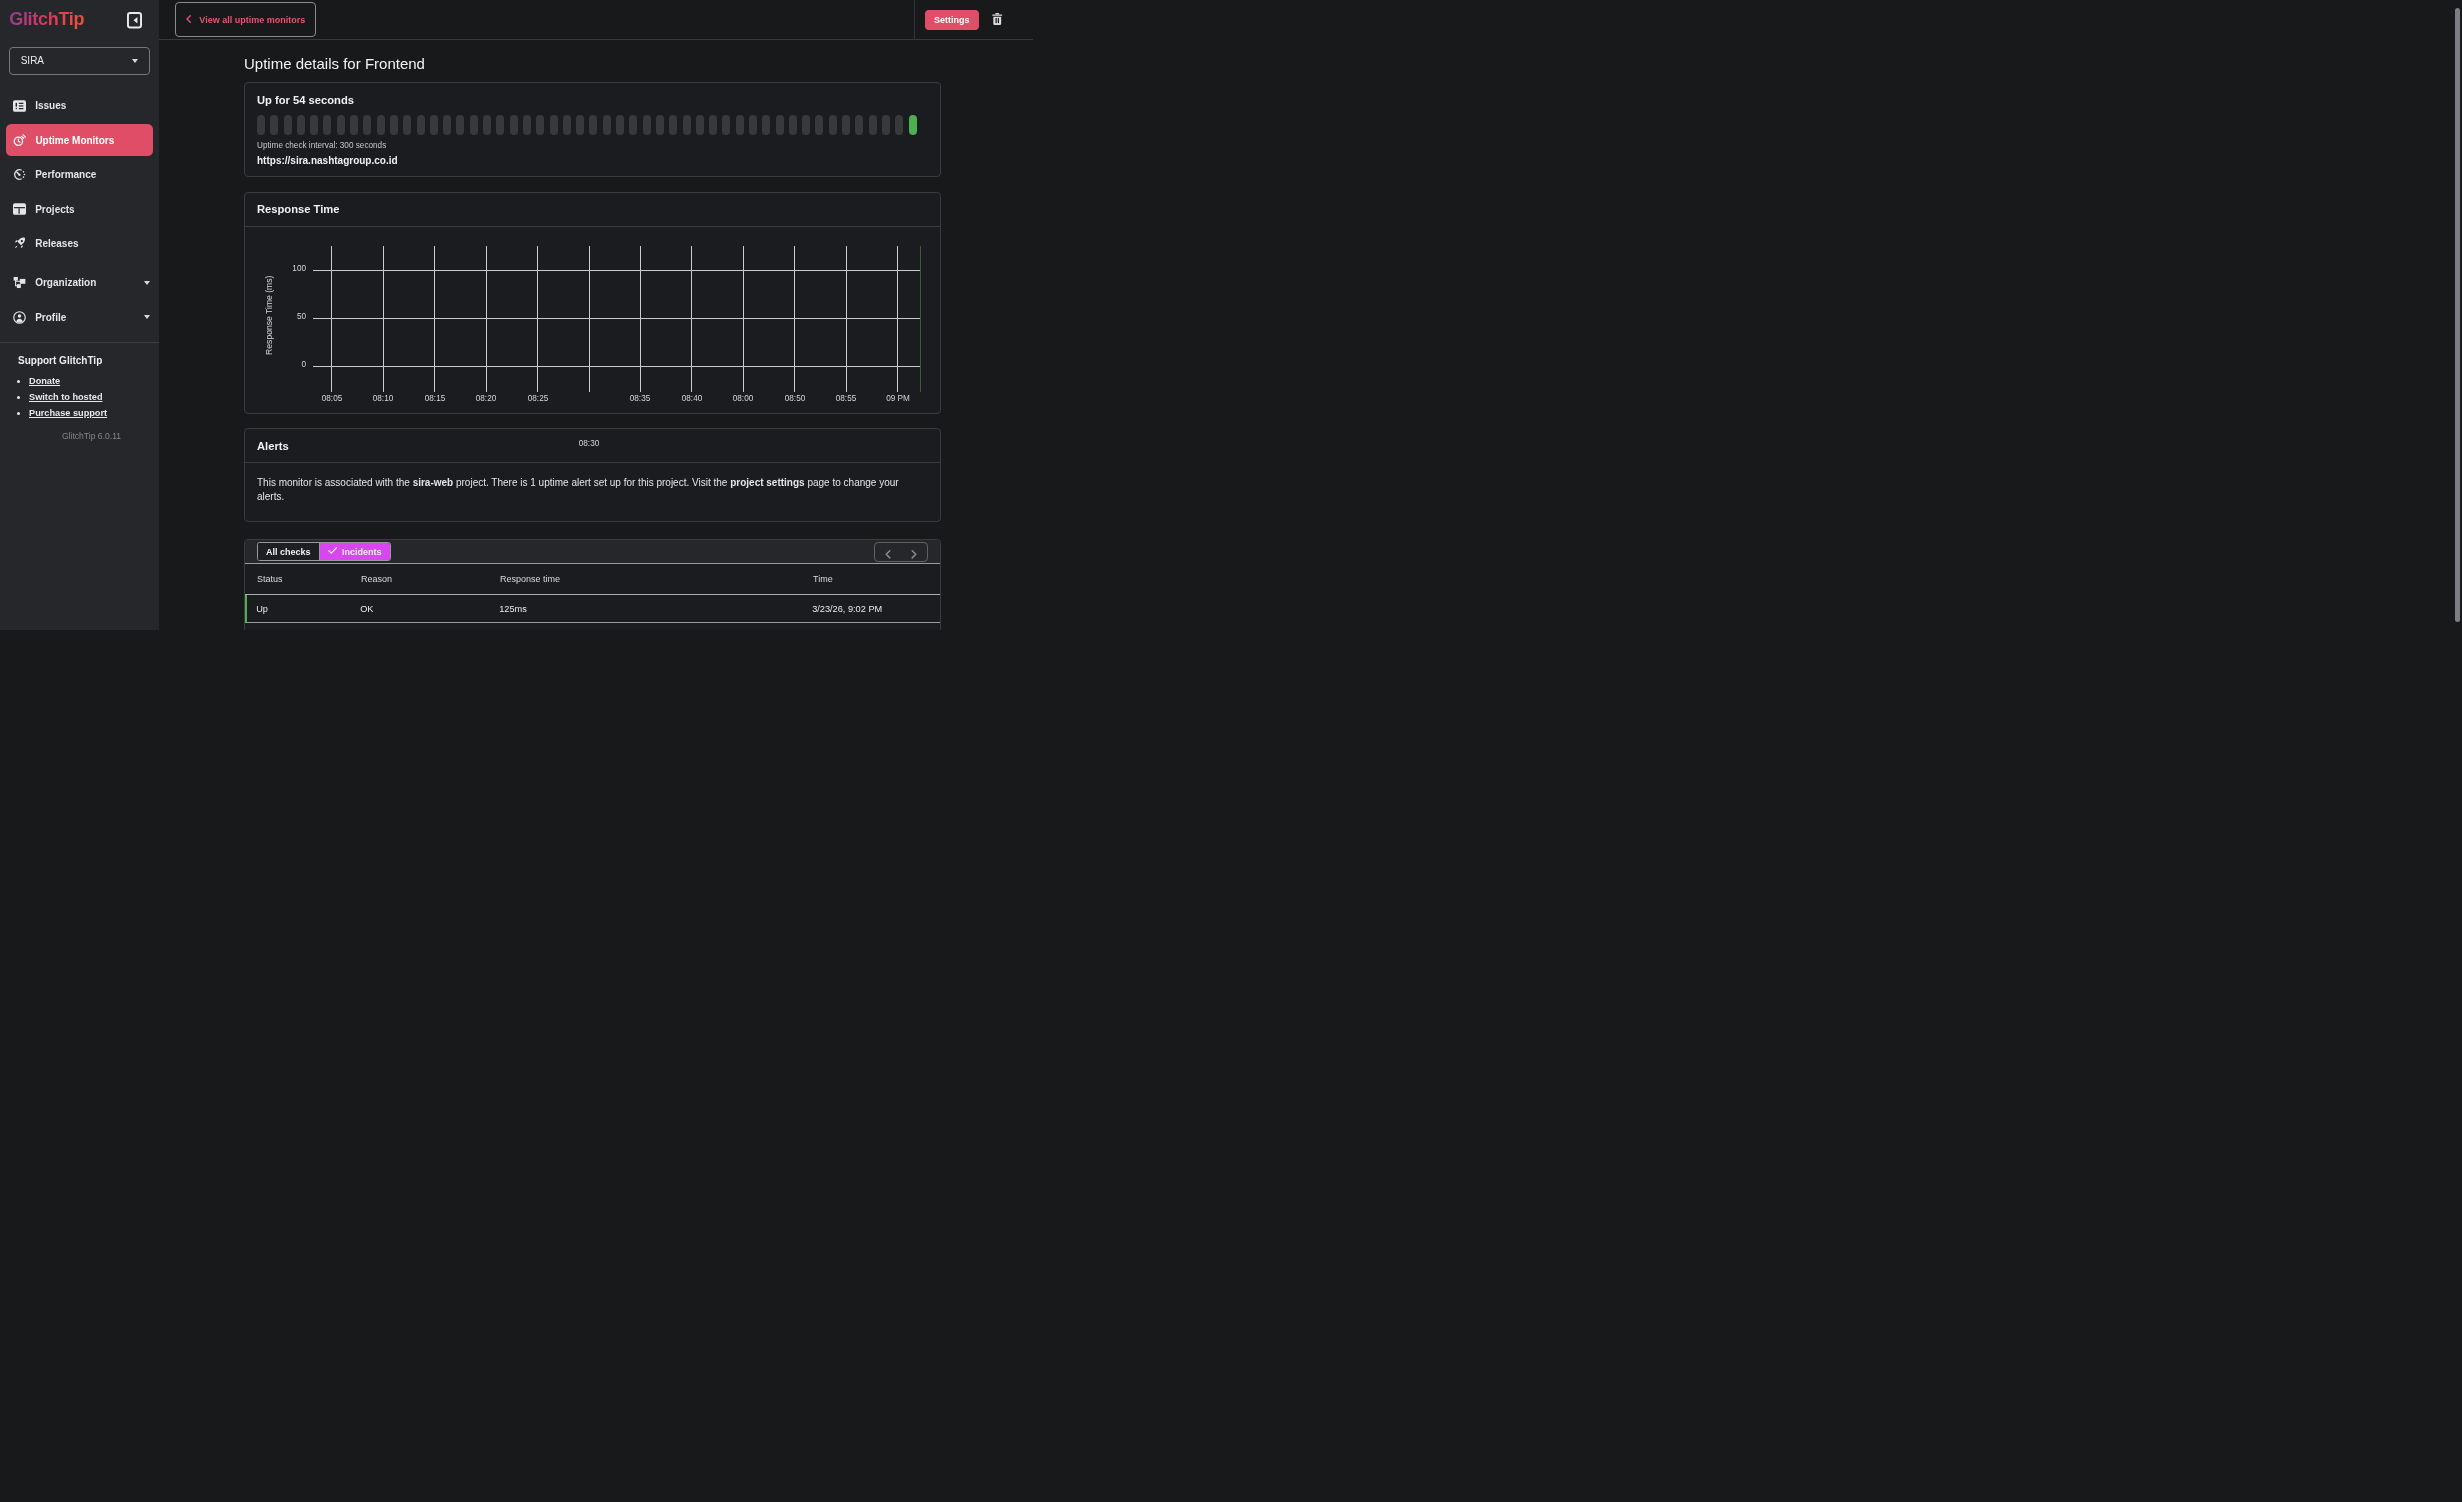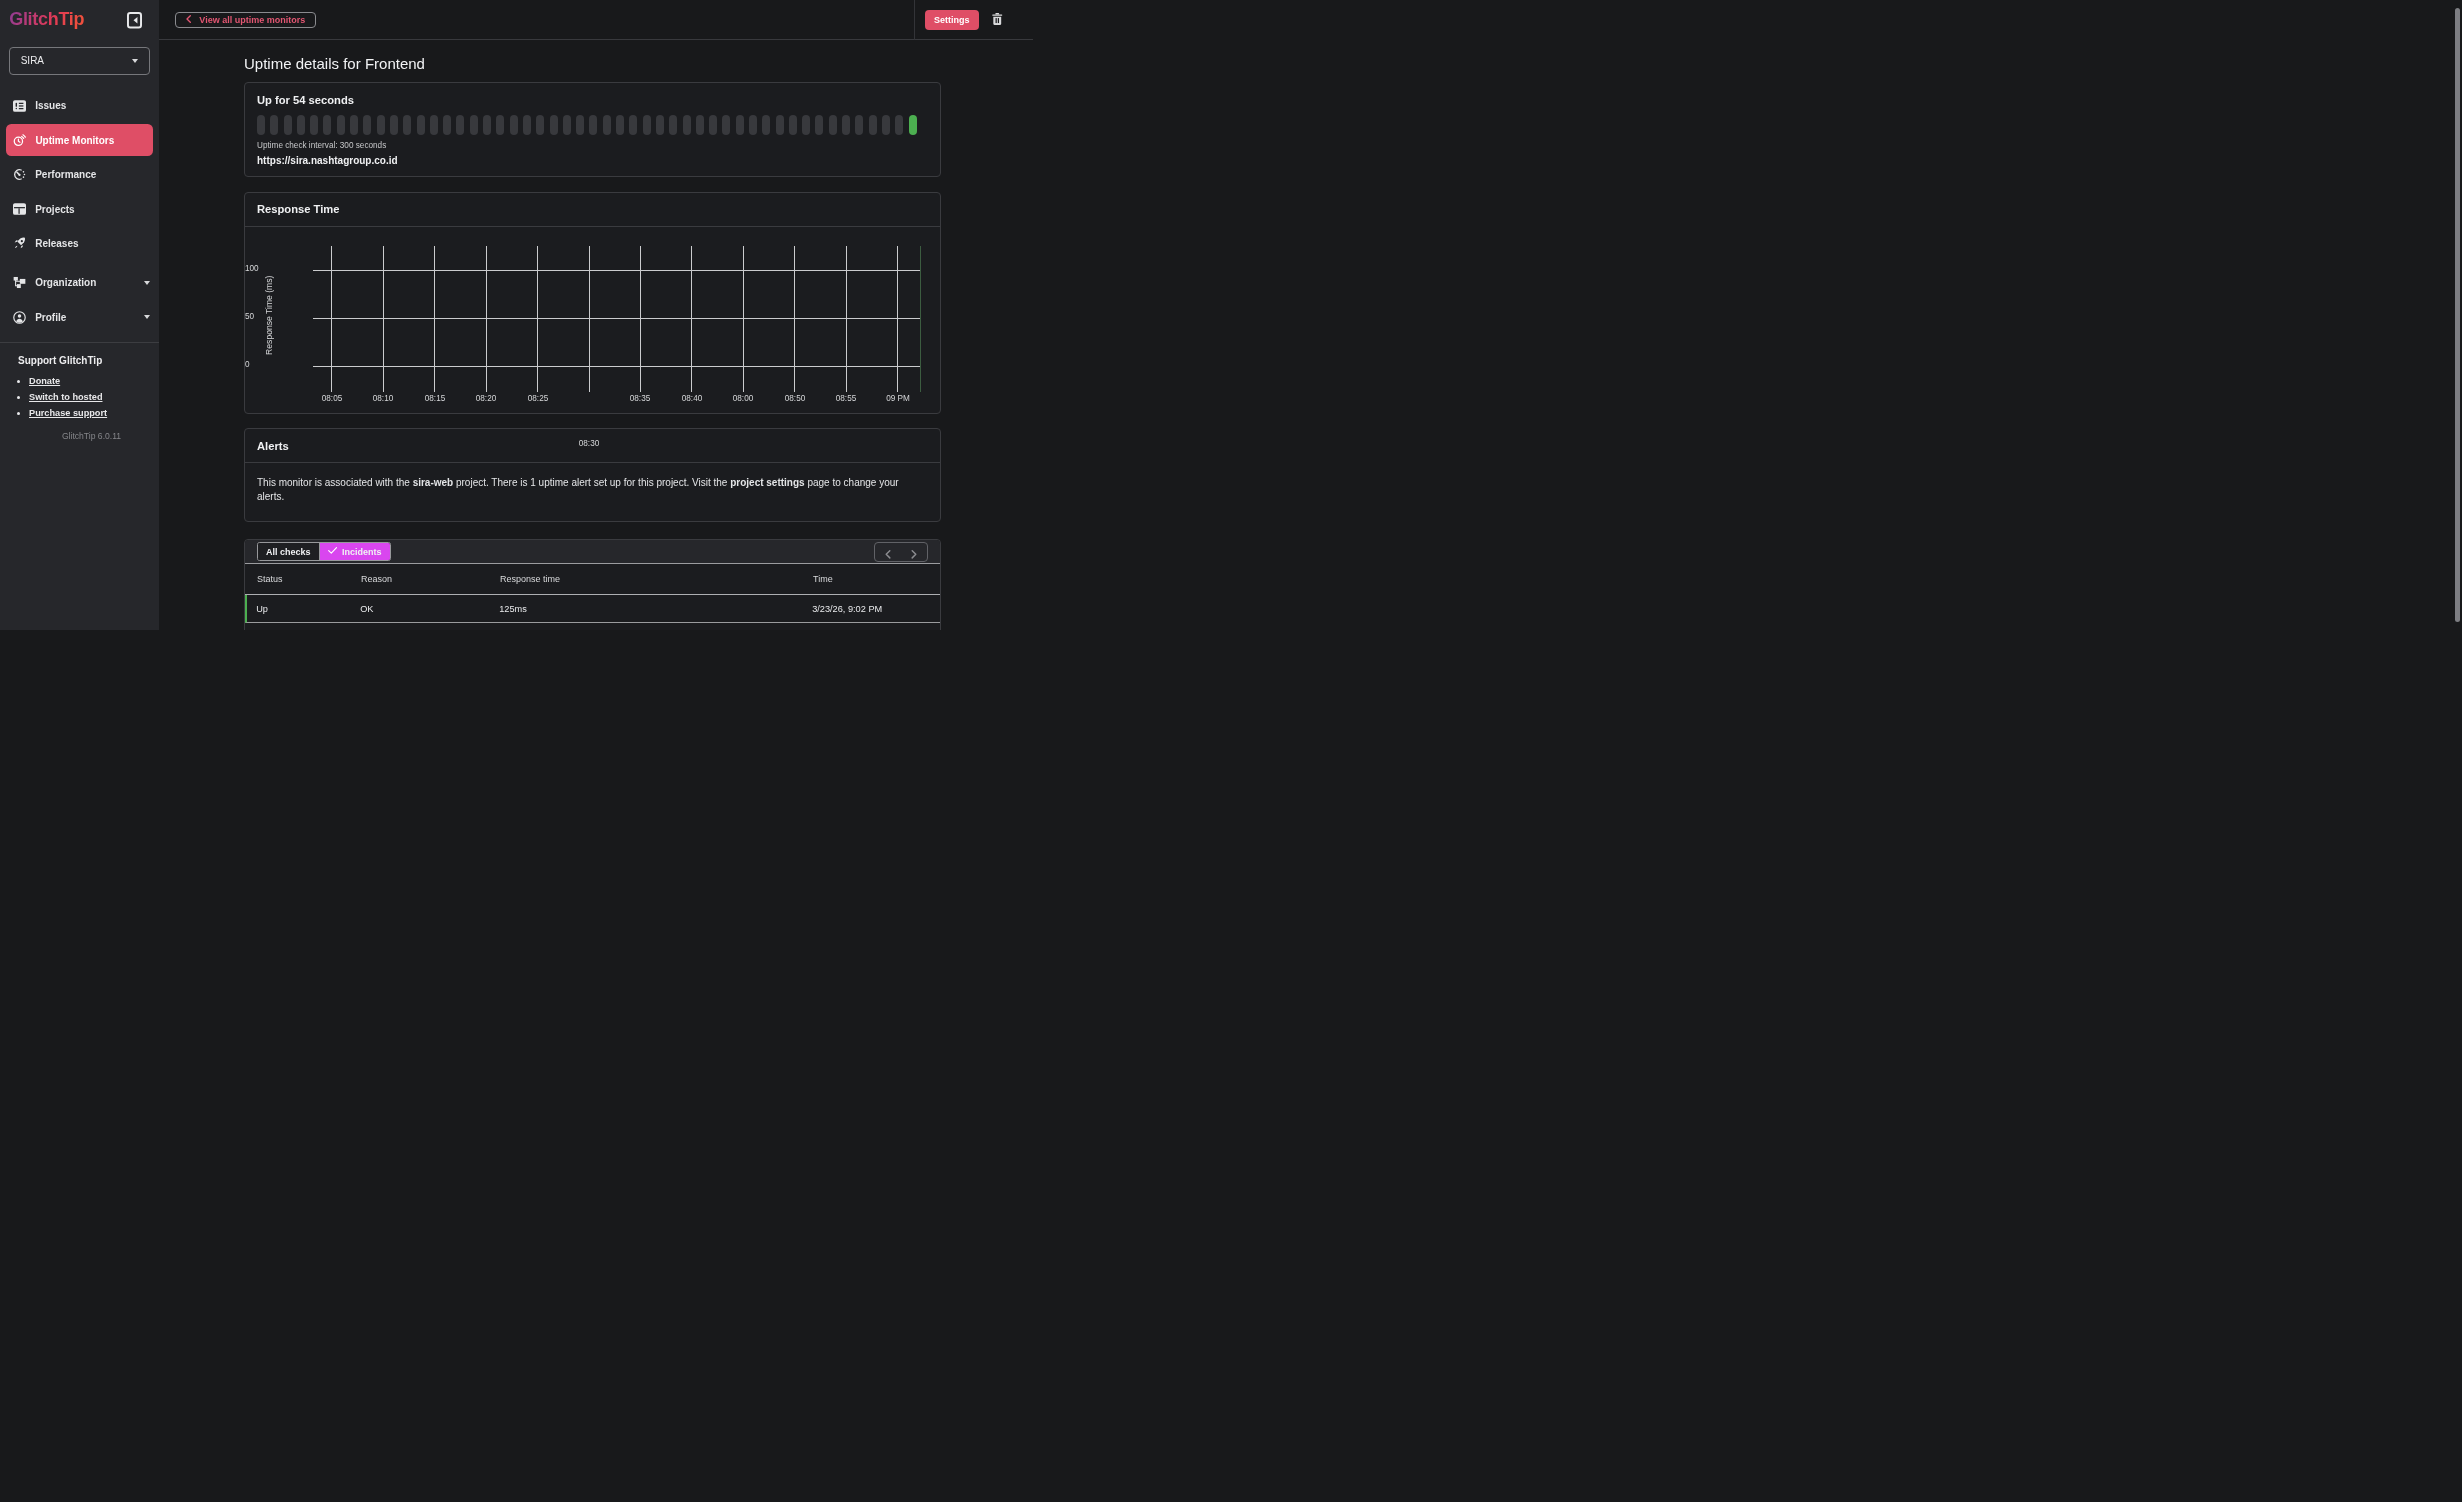--- a/index.html
+++ b/index.html
@@ -30,21 +30,21 @@
   .support-heading { margin:12px 0 0 18px; font-size:10px; font-weight:700; color:#ececee; }
   ul.support-links { margin:9.2px 0 0 0; padding-left:29px; list-style:disc; }
   ul.support-links li { margin-bottom:6px; font-size:9.2px; }
   ul.support-links a { color:#e8e8ea; font-weight:700; text-decoration:underline; cursor:pointer; }
   .version { margin-top:13px; text-align:center; font-size:8.6px; color:#85868a;padding-left:24px; }
 
   
   .main { position:absolute; left:159px; top:0; width:874px; height:630px; background:#18191b; }
   .topbar { position:relative; height:40px; border-bottom:0.7px solid #38393d; display:flex; align-items:center;
             padding:0 30px 0 16px; background:#18191b; }
-  .back-btn { display:flex; align-items:center; gap:8px; height:16px; padding:0 10px;
+  .back-btn { display:flex; align-items:center; gap:8px; height:35px; padding:0 10px;
               border:0.7px solid #8a8b8f; border-radius:4px; background:transparent; color:#e25672;
               font-family:inherit; font-size:9px; font-weight:700; cursor:pointer; }
   .topbar-vline { position:absolute; left:755px; top:0; width:0.7px; height:40px; background:#333438; }
   .topbar-right { margin-left:auto; display:flex; align-items:center; gap:13px; }
   .settings-btn { height:20px; padding:0 9.2px; border:none; border-radius:4px; color:#fff;
                   font-family:inherit; font-size:9px; font-weight:700; cursor:pointer; }
   .trash-btn { background:none; border:none; padding:0; width:11.2px; height:12.5px; color:#d9dadc; cursor:pointer; }
 
   .content { position:absolute; left:0; top:40px; width:874px; height:590px; overflow:hidden; }
   h1.page-title { margin:14.5px 0 0 85px; font-size:15px; font-weight:500; color:#f2f3f5; }
@@ -60,21 +60,21 @@
   .bar { width:8px; height:20px; border-radius:4px; background:#38393d; }
   .interval-note { margin-top:6px; font-size:8.2px; color:#c7c8ca; }
   .monitor-url { margin-top:5.3px; font-size:10px; font-weight:700; color:#f0f1f3; }
 
   
   .panel.chart { margin-top:14.5px; height:222px; position:relative; }
   .plot { position:absolute; left:68px; top:53px; width:608px; height:146px; }
   .vline { position:absolute; top:0; width:0.7px; height:100%; background:#cbccce; }
   .hline { position:absolute; left:0; width:100%; height:0.7px; background:#cbccce; }
   .latest-line { position:absolute; top:0; left:607px; width:1.3px; height:100%; }
-  .ytick { position:absolute; left:0; width:61px; font-size:8.2px; color:#d6d7d9; }
+  .ytick { position:absolute; left:0; width:61px; text-align:right; font-size:8.2px; color:#d6d7d9; }
   .xtick { position:absolute; top:201px; width:42px; margin-left:-21px; text-align:center; font-size:8.2px; color:#d6d7d9; }
   .ylabel { position:absolute; left:-41px; top:117px; width:130px; height:10.5px; text-align:center;
             font-size:8.6px; color:#d6d7d9; transform:rotate(-90deg); }
 
   
   .panel.alerts { margin-top:14.5px; height:94px; }
   .alerts-body { padding:13px 16px 0 12px; font-size:10px; line-height:14px; color:#e4e5e7; }
   .alerts-body b { font-weight:700; }
 
   

